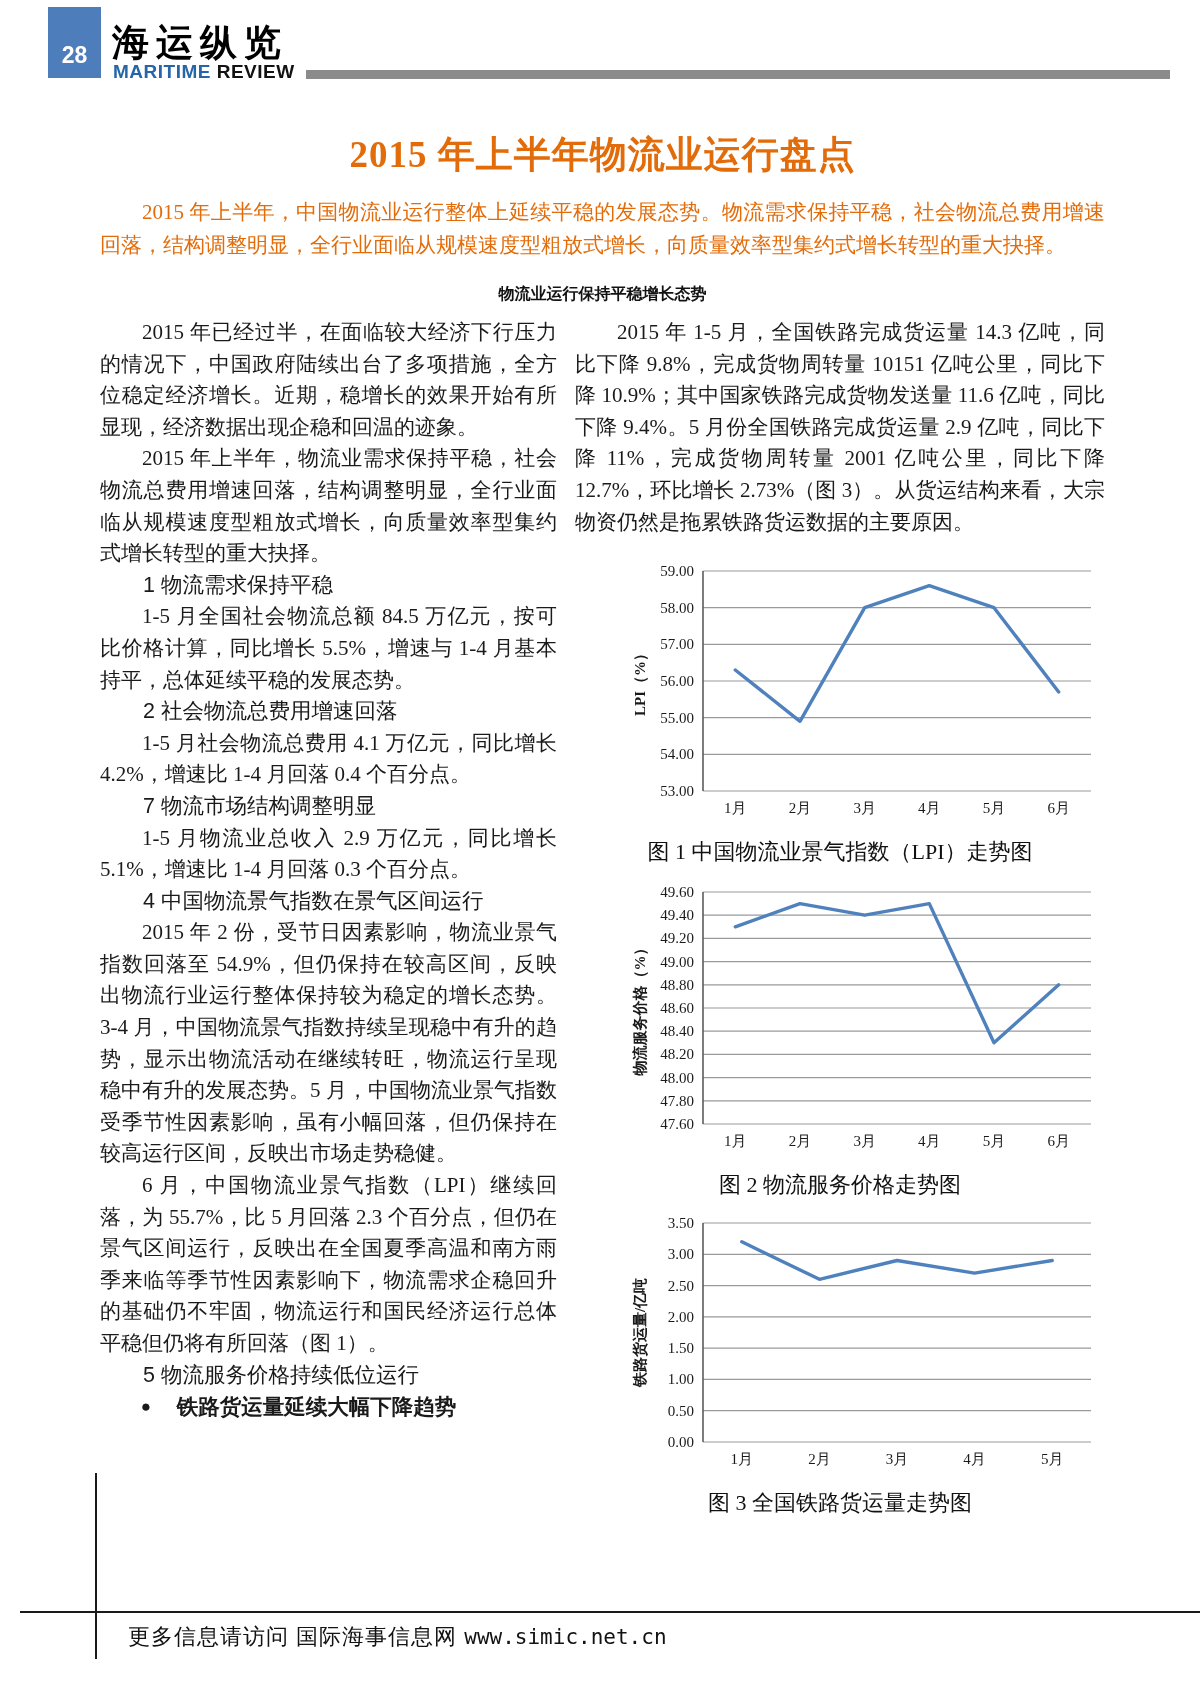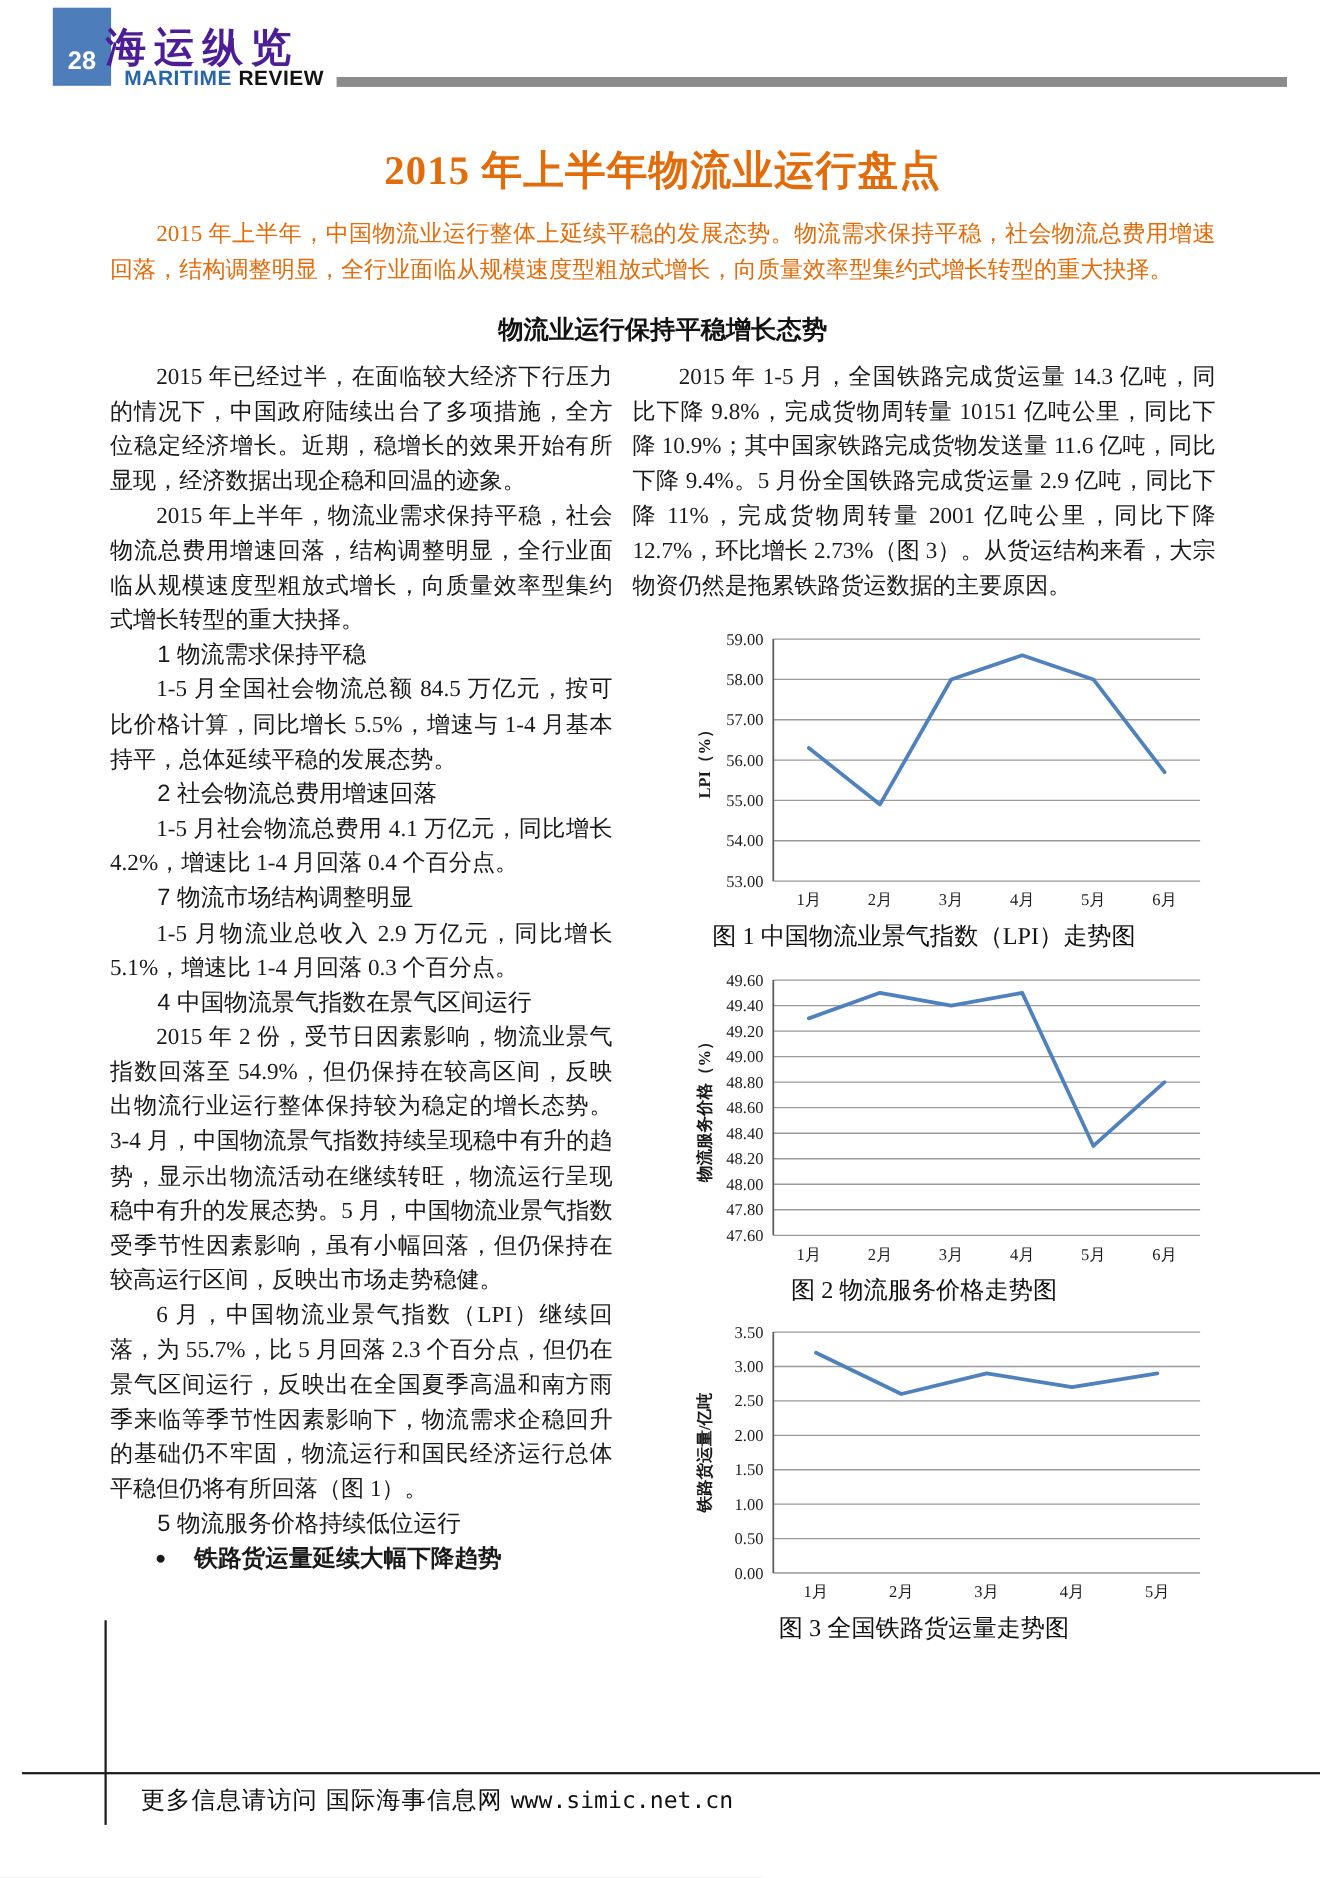--- a/index.html
+++ b/index.html
@@ -9,60 +9,60 @@
     font-family:"Liberation Serif", serif; color:#1a1a1a;
   }
   
   .masthead{position:absolute; top:0; left:0; width:1200px; height:95px;}
   .pagenum-box{
     position:absolute; left:48px; top:7px; width:53px; height:71px;
     background:#4d7ebb; color:#fff; display:flex; align-items:flex-end; justify-content:center;
     font-family:"Liberation Sans", sans-serif; font-weight:bold; font-size:23px; padding-bottom:9px; box-sizing:border-box;
   }
   .mast-cn{
-    position:absolute; left:96px; top:18px;
-    font-family:"Liberation Sans", sans-serif; font-weight:600; font-size:37px; letter-spacing:7px; color:#4c1d95;
+    position:absolute; left:112px; top:18px;
+    font-family:"Liberation Sans", sans-serif; font-weight:600; font-size:37px; letter-spacing:7px; color:#000000;
   }
   .mast-en{
     position:absolute; left:113px; top:61px;
     font-family:"Liberation Sans", sans-serif; font-weight:bold; font-size:19px; letter-spacing:.5px;
   }
   .mast-en .blue{color:#2565a8;}
   .mast-en .black{color:#121212;}
   .mast-bar{position:absolute; left:306px; top:70px; width:864px; height:9px; background:#8b8b8b;}
 
   
   .content{position:absolute; left:100px; top:130px; width:1005px;}
   .article-title{
     text-align:center; font-weight:bold; font-size:37px; color:#e36c0a;
     margin:0 0 16px 0; letter-spacing:1px;
   }
   .intro{
     color:#e36c0a; font-size:21px; line-height:33px; text-align:justify; text-indent:2em; margin:0;
   }
   .section-heading{
     text-align:center; font-family:"Liberation Sans", sans-serif; font-weight:bold;
-    font-size:23px; margin:22px 0 12px 0; color:#121212;
+    font-size:16px; margin:22px 0 12px 0; color:#121212;
   }
   .columns{display:flex; align-items:flex-start;}
   .col-left{width:457px; margin-right:18px;}
   .col-right{width:530px;}
   .para{margin:0; font-size:21px; line-height:31.6px; text-align:justify; text-indent:2em;}
   .para.h{font-family:"Liberation Sans", sans-serif; font-weight:normal; font-size:21.5px;}
   .para.bullet{font-family:"Liberation Sans", sans-serif; font-weight:bold; font-size:21.5px; text-indent:0; padding-left:1.9em;}
   .para.bullet .bullet{font-size:17px; margin-right:1.5em; vertical-align:2px;}
 
   
   .figure{margin:0;}
   .figure svg{display:block;}
   .fig-1{margin-top:24px;}
   .fig-2{margin-top:16px;}
   .fig-3{margin-top:14px;}
   .chart-caption{
-    text-align:center; font-size:22px; margin:5px 0 0 0; color:#111; text-indent:0;
+    text-align:center; font-size:22px; margin:16px 0 0 0; color:#111; text-indent:0;
   }
   svg text.tick{font-family:"Liberation Serif", serif; font-size:15px; fill:#1a1a1a;}
   svg text.ylab{font-family:"Liberation Serif", serif; font-size:15px; font-weight:bold; fill:#1a1a1a;}
 
   
   .footer-rule{position:absolute; left:20px; top:1611px; width:1180px; height:2px; background:#1a1a1a;}
   .footer-vline{position:absolute; left:95px; top:1473px; width:2px; height:186px; background:#1a1a1a;}
   .footer-text{
     position:absolute; left:128px; top:1622px;
     font-family:"Liberation Sans", sans-serif; font-size:22px; color:#121212; letter-spacing:1px;

